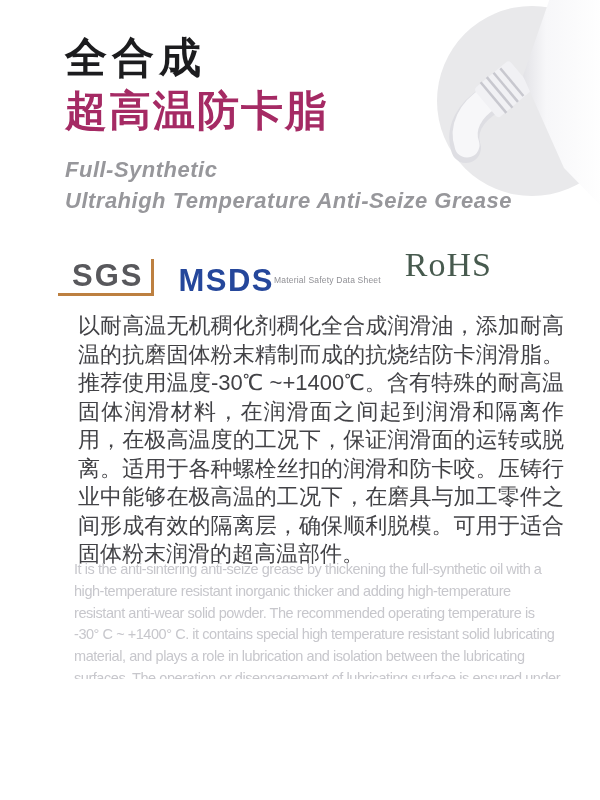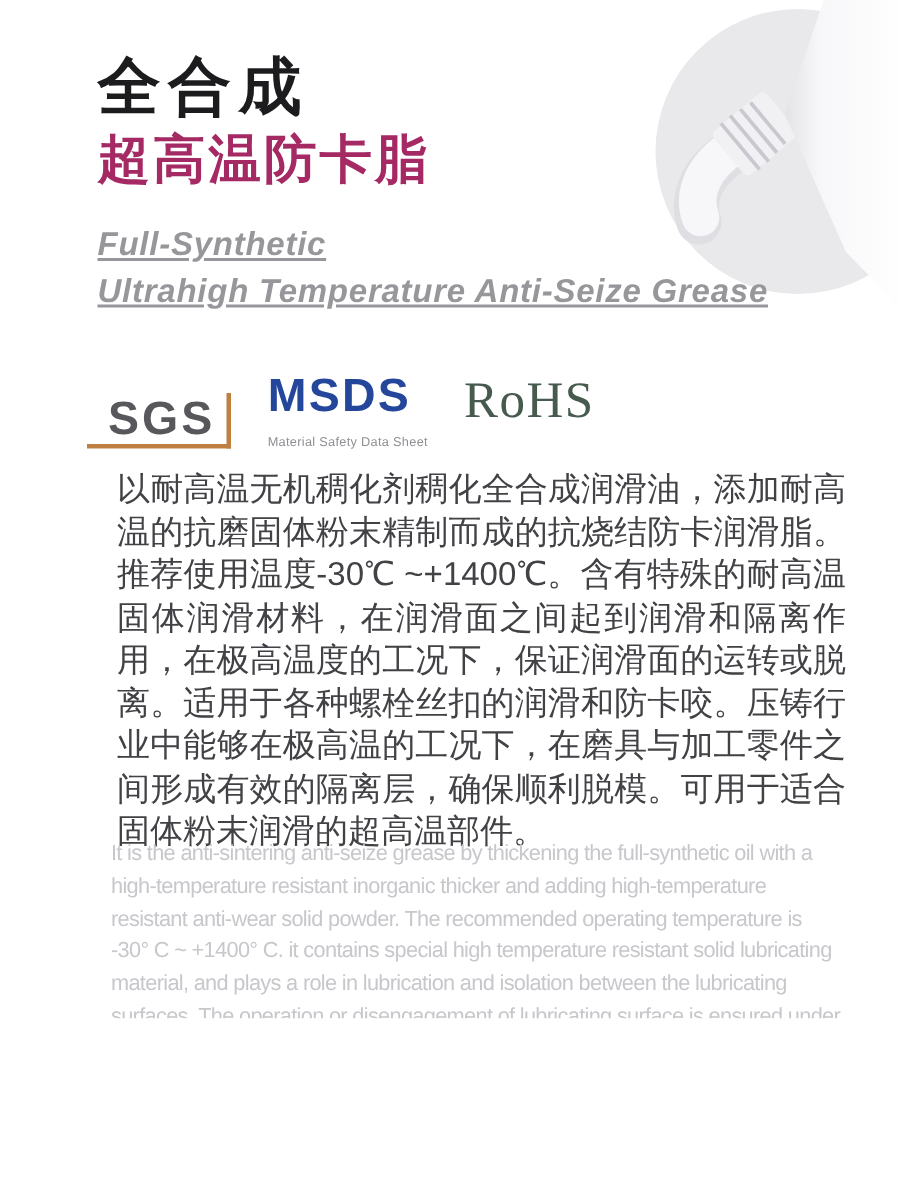--- a/index.html
+++ b/index.html
@@ -31,37 +31,37 @@
   .title-cn-1 {
     display: block;
     font-size: 42px;
     line-height: 1.15;
     font-weight: 600;
     letter-spacing: 5px;
     color: #1c1c1e;
   }
   .title-cn-2 {
     display: block;
-    font-size: 35px;
+    font-size: 42px;
     line-height: 1.1;
     font-weight: 800;
     letter-spacing: 2px;
     color: #a52a64;
     margin-top: 6px;
   }
   .subtitle {
     margin: 20px 0 0 0;
     font-style: italic;
     font-weight: 600;
     font-size: 22px;
     line-height: 31px;
     letter-spacing: 0.5px;
     color: #97979b;
   }
-  .subtitle span { display: block; text-decoration: underline; }
+  .subtitle span { display: block; }
 
   
   .certs {
     position: absolute;
     left: 58px;
     top: 248px;
     display: flex;
     align-items: flex-end;
     gap: 24px;
   }
@@ -69,21 +69,21 @@
     font-weight: bold;
     font-size: 31px;
     line-height: 0.95;
     letter-spacing: 2px;
     color: #58585c;
     border-bottom: 3px solid #bd8040;
     border-right: 3px solid #bd8040;
     padding: 2px 8px 3px 14px;
     margin-bottom: 3px;
   }
-  .msds-logo { display: flex; flex-direction: column; margin-bottom: 3px; }
+  .msds-logo { display: flex; flex-direction: row; margin-bottom: 3px; }
   .msds-main {
     font-weight: bold;
     font-size: 31px;
     line-height: 1;
     letter-spacing: 1.5px;
     color: #25479b;
   }
   .msds-sub {
     font-size: 8.5px;
     letter-spacing: 0.2px;

